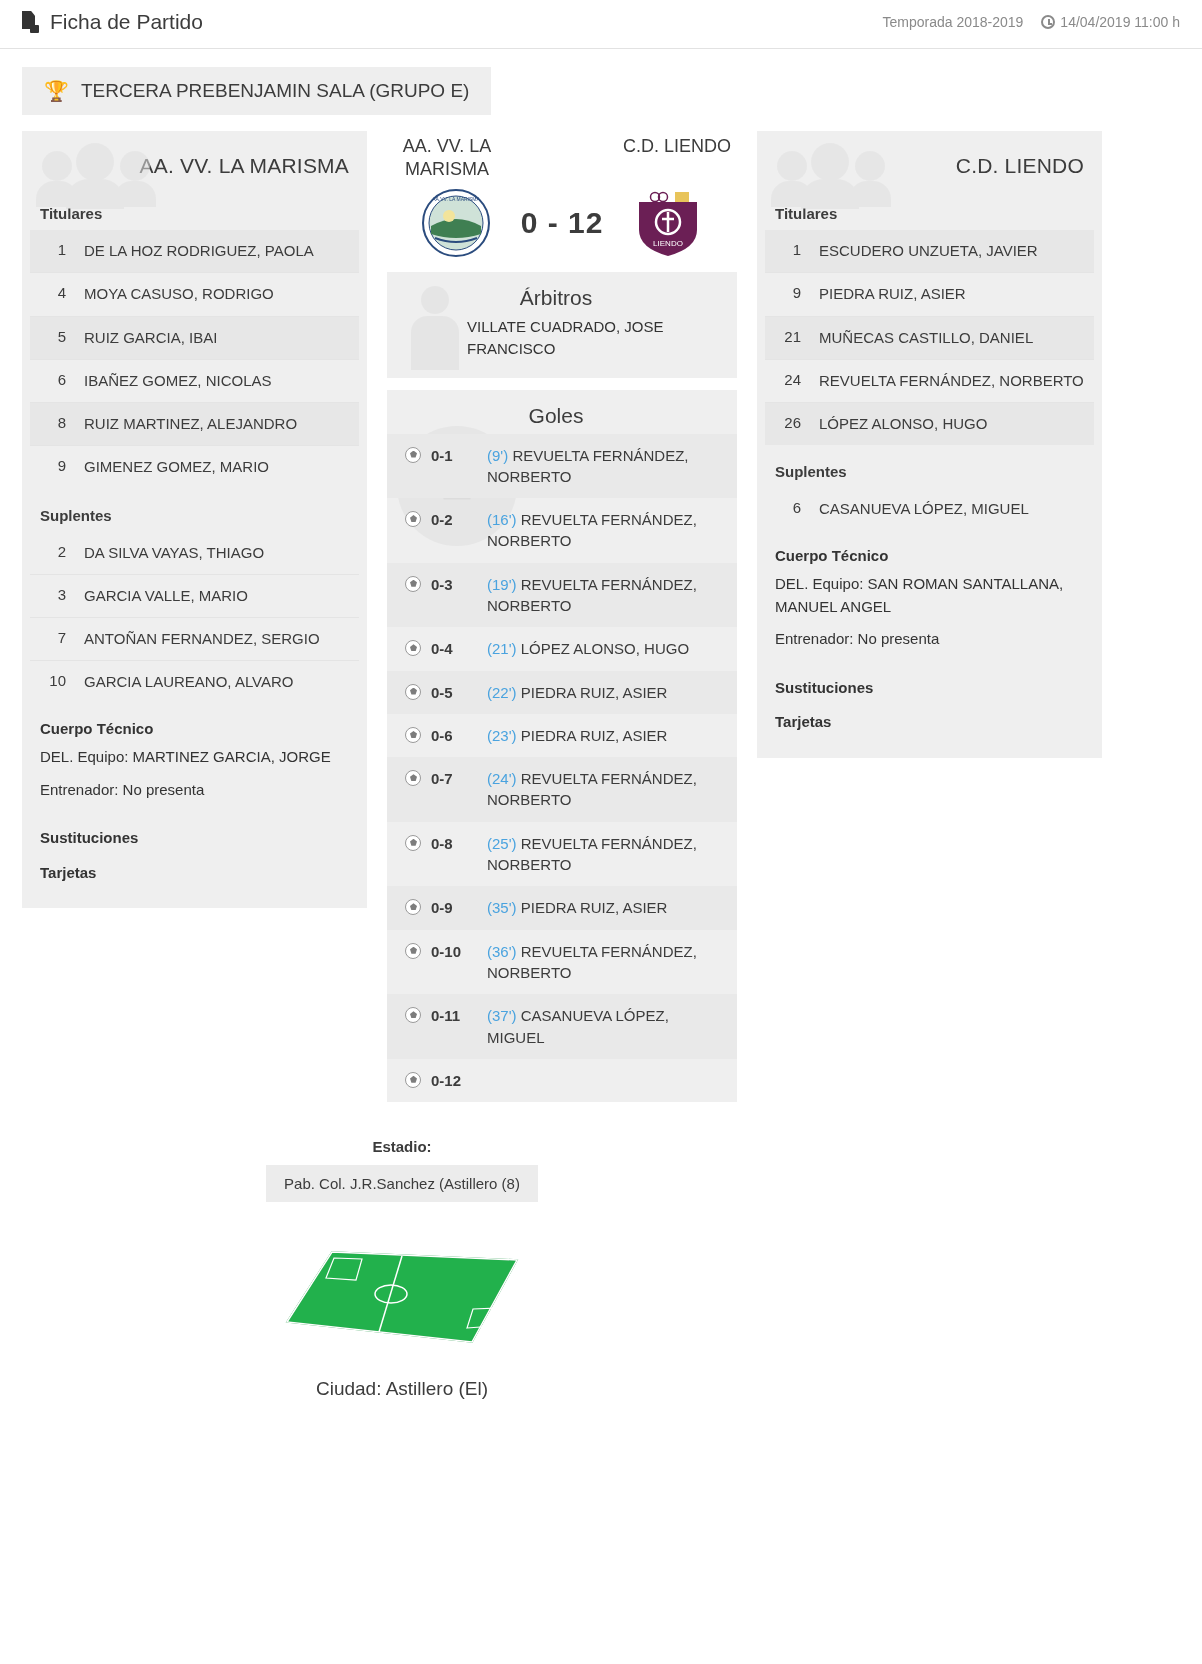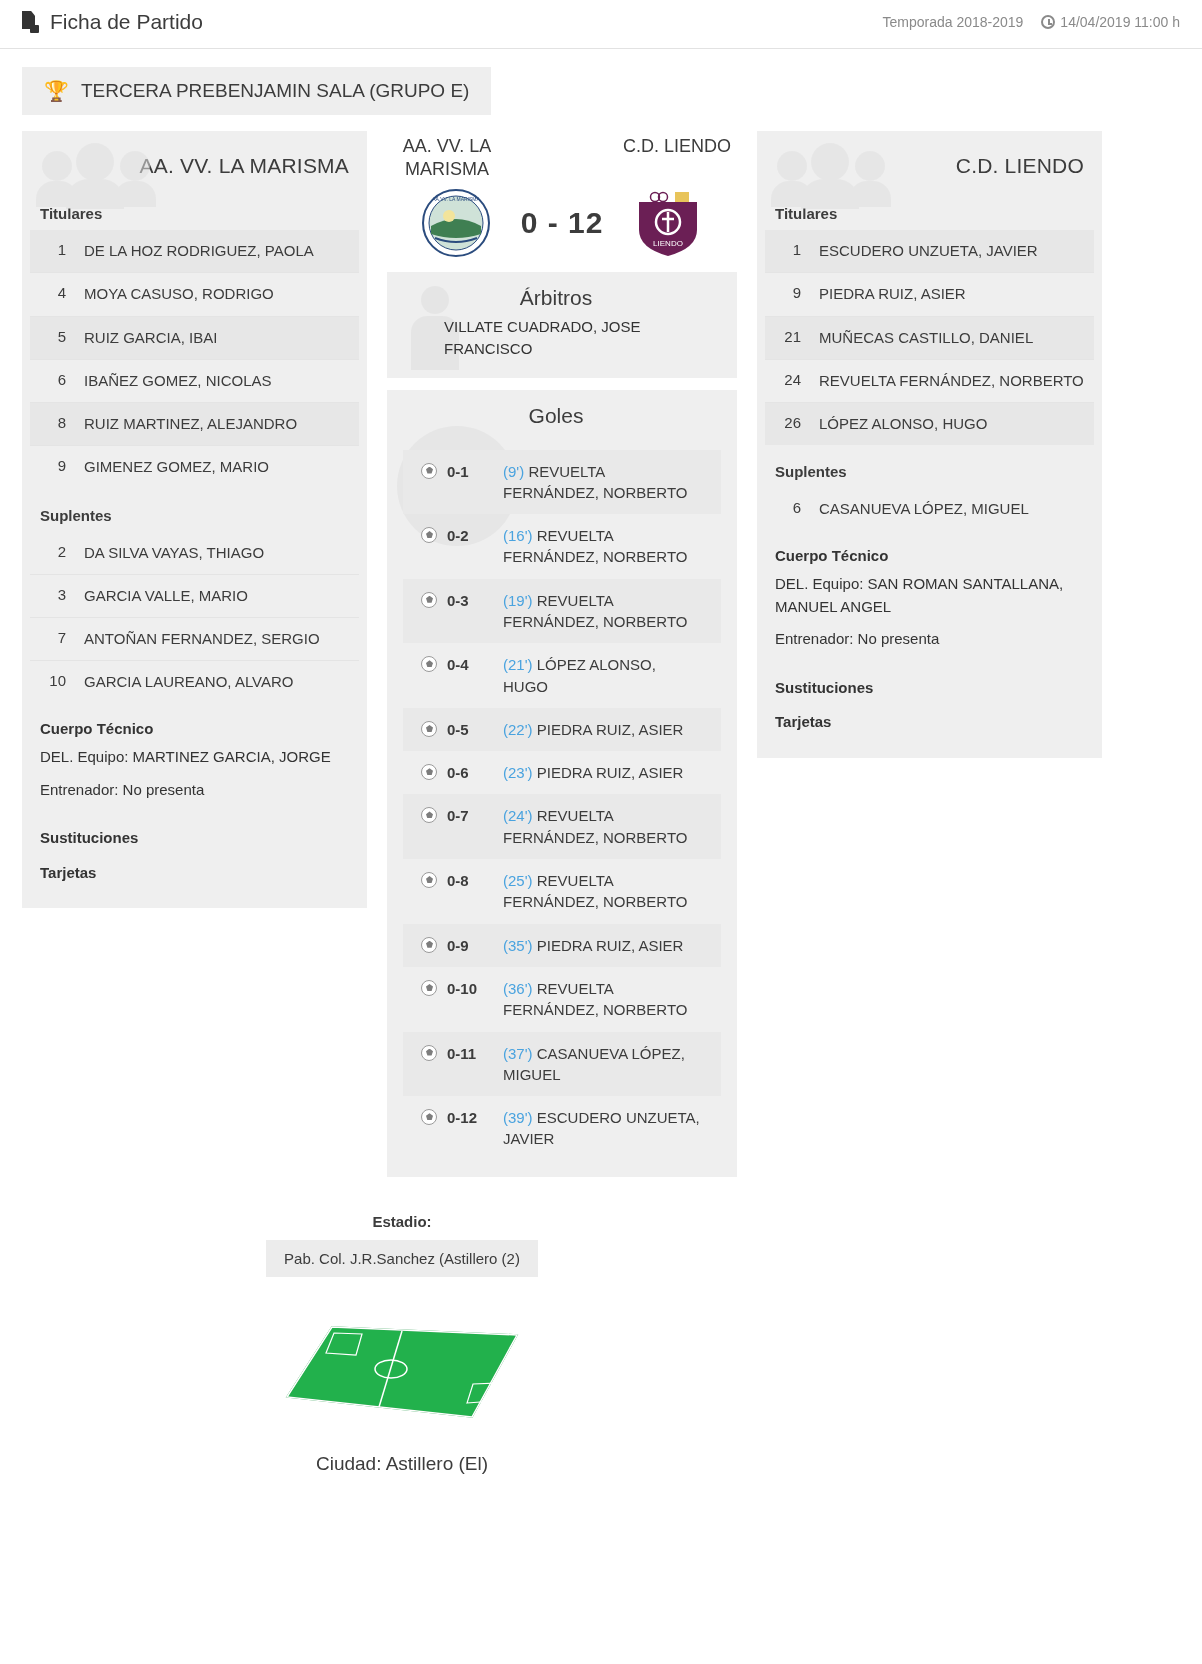--- a/index.html
+++ b/index.html
@@ -117,21 +117,21 @@
   .ref-ghost .rb{ position:absolute; left:6px; top:30px; width:48px;height:54px;border-radius:16px 16px 0 0;background:#e0e0e0;}
   .ball-ghost{
     position:absolute; left:10px; top:36px; width:120px; height:120px; border-radius:50%;
     background:#e6e6e6; z-index:1;
   }
   .ball-ghost:before{
     content:""; position:absolute; left:38px; top:34px; width:44px; height:40px; background:#dcdcdc;
     clip-path: polygon(50% 0, 100% 36%, 80% 100%, 20% 100%, 0 36%);
   }
 
-  .goal-list { list-style:none; margin:16px; padding:0; position:relative; z-index:2;}
+  .goal-list { list-style:none; margin:0; padding:0; position:relative; z-index:2;}
   .goal-list li{
     display:flex; align-items:flex-start; gap:10px;
     padding: 11px 18px; font-size:15px; color:#3c3c3c; line-height:1.42;
   }
   .goal-list li:nth-child(odd){ background:#e9e9e9; }
   .ball-ic{ width:16px;height:16px;border-radius:50%; background:#fff; border:1px solid #9a9a9a; flex:none; margin-top:2px; position:relative;}
   .ball-ic:before{ content:""; position:absolute; left:4px; top:3px; width:7px;height:7px; background:#7d7d7d;
      clip-path: polygon(50% 0, 100% 38%, 80% 100%, 20% 100%, 0 38%); }
   .g-score{ font-weight:bold; width:46px; flex:none; }
   .g-min{ color:#4aa3df; }
@@ -277,21 +277,21 @@
           <text x="37" y="60" font-size="8" text-anchor="middle" fill="#ffffff" font-family="Liberation Sans, sans-serif">LIENDO</text>
         </svg>
       </div>
 
       <div class="panel">
         <div class="ref-ghost">
           <span class="rh"></span>
             <span class="rb"></span>
         </div>
         <div class="panel-head">Árbitros</div>
-        <div class="panel-body" style="padding-left:57px;">VILLATE CUADRADO, JOSE FRANCISCO</div>
+        <div class="panel-body" style="padding-left:80px;">VILLATE CUADRADO, JOSE FRANCISCO</div>
       </div>
 
       <div class="panel">
         <div class="ball-ghost"></div>
         <div class="panel-head">Goles</div>
         <ul class="goal-list">
           <li>
               <span class="ball-ic"></span>
               <span class="g-score">0-1</span>
               <span class="g-txt"><span class="g-min">(9')</span> <span>REVUELTA FERNÁNDEZ, NORBERTO</span></span>
@@ -342,21 +342,20 @@
               <span class="g-txt"><span class="g-min">(36')</span> <span>REVUELTA FERNÁNDEZ, NORBERTO</span></span>
             </li>
           <li>
               <span class="ball-ic"></span>
               <span class="g-score">0-11</span>
               <span class="g-txt"><span class="g-min">(37')</span> <span>CASANUEVA LÓPEZ, MIGUEL</span></span>
             </li>
           <li>
               <span class="ball-ic"></span>
               <span class="g-score">0-12</span>
-              <span class="g-txt"><span class="g-min">(39')</span> <span>ESCUDERO UNZUETA, JAVIER</span></span>
             </li>
         </ul>
       </div>
     </div>
 
     <div class="col-side">
       <div class="team-head">
         <div class="people-ghost">
           <span class="ghost-c g1"></span>
             <span class="ghost-c g2"></span>
@@ -412,21 +411,21 @@
         </div>
         <div class="spacer-16"></div>
         <div class="b-title" style="margin-top:10px;">Sustituciones</div>
         <div class="b-title" style="margin-top:12px;">Tarjetas</div>
       </div>
     </div>
   </div>
 
   <div class="stadium-wrap" style="width:760px; margin-left:22px;">
     <div class="stadium-lbl">Estadio:</div>
-    <div class="stadium-name">Pab. Col. J.R.Sanchez (Astillero (2)</div>
+    <div class="stadium-name">Pab. Col. J.R.Sanchez (Astillero (8)</div>
     <div class="pitch-wrap">
       <svg width="240" height="110" viewBox="0 0 240 110">
         <polygon points="50,10 235,18 190,100 5,80" fill="#22b14c" stroke="#1b9440" stroke-width="1.5"></polygon>
         <line x1="120" y1="14" x2="97" y2="90" stroke="#ffffff" stroke-width="1.5"></line>
         <ellipse cx="109" cy="52" rx="16" ry="9" fill="none" stroke="#ffffff" stroke-width="1.5"></ellipse>
         <polygon points="52,16 80,17 74,38 44,36" fill="none" stroke="#ffffff" stroke-width="1.2"></polygon>
         <polygon points="185,86 212,84 219,66 191,67" fill="none" stroke="#ffffff" stroke-width="1.2"></polygon>
         <polygon points="50,10 235,18 190,100 5,80" fill="none" stroke="#ffffff" stroke-width="1.5"></polygon>
       </svg>
     </div>

